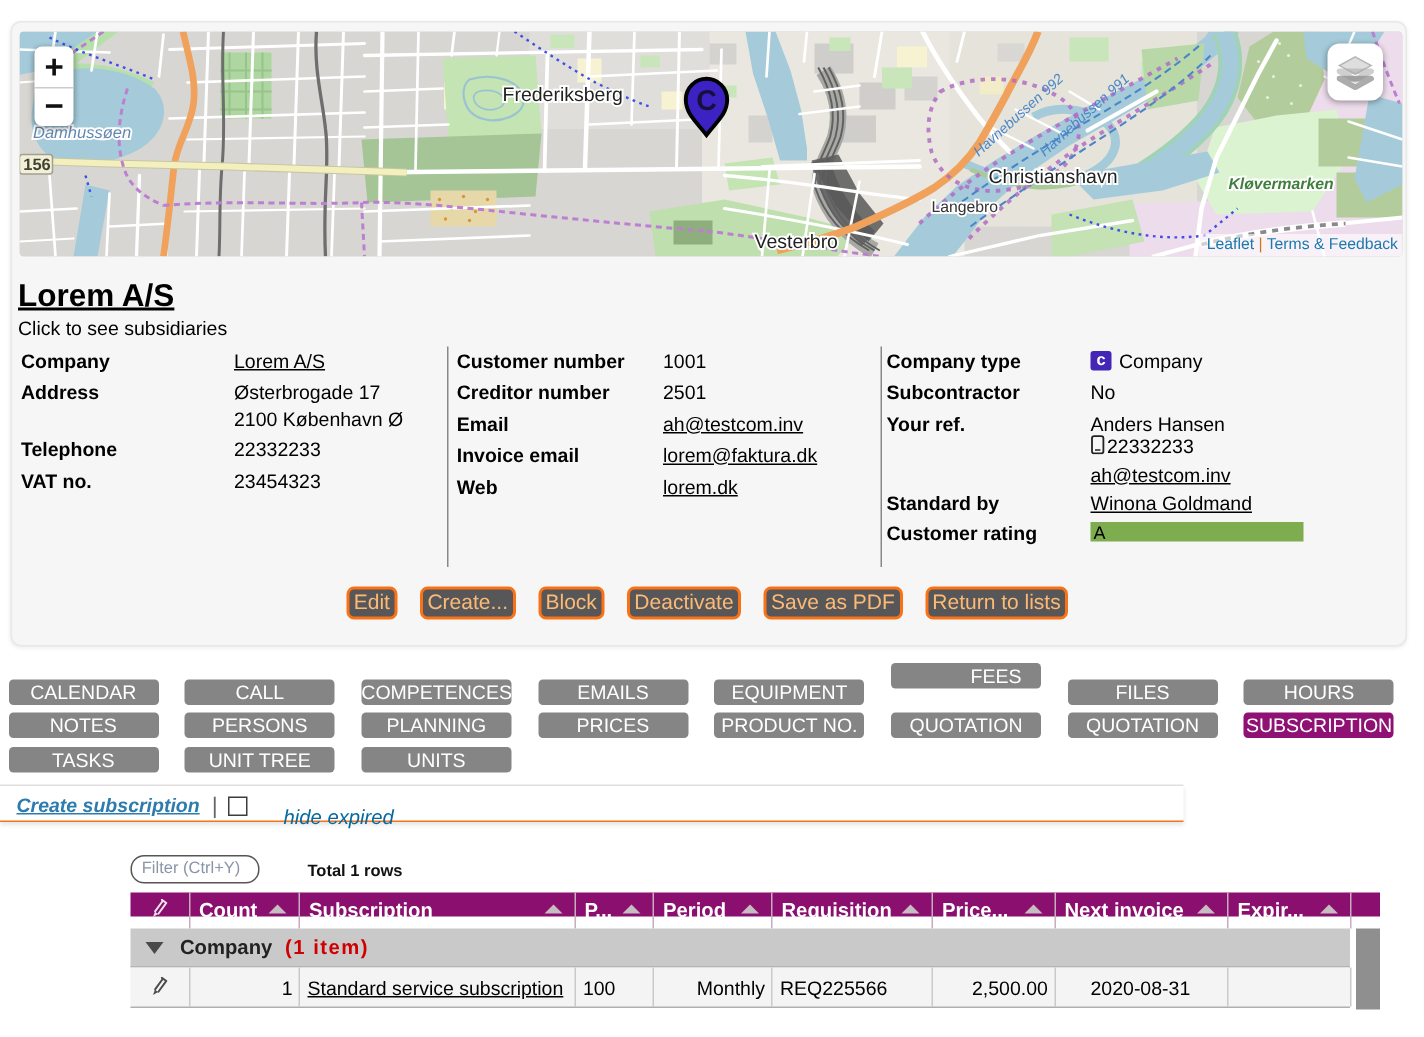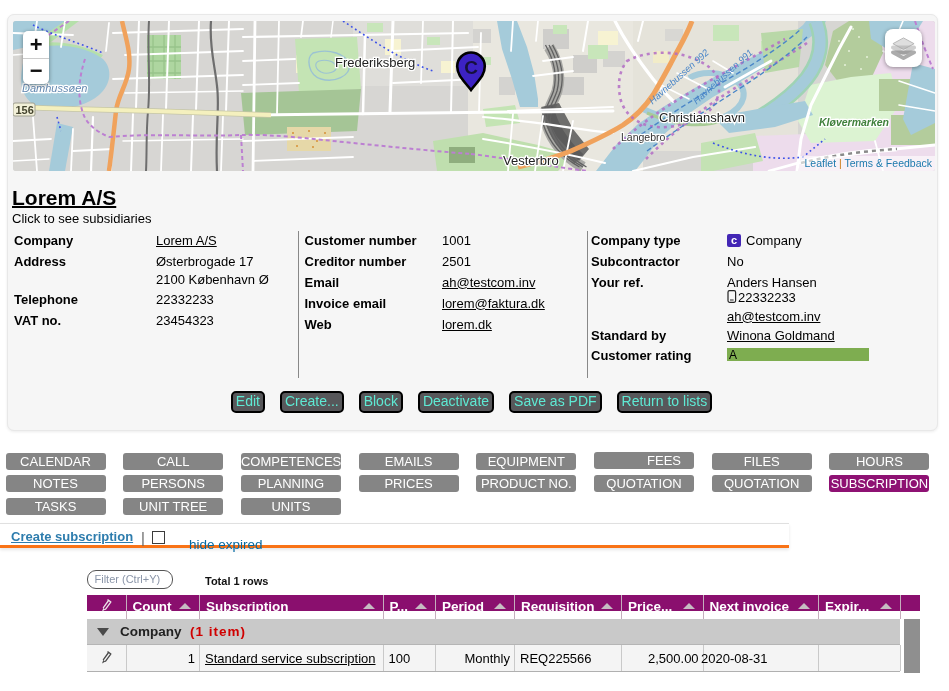--- a/index.html
+++ b/index.html
@@ -14,28 +14,28 @@
 h1 { position:absolute; left:12px; top:186px; font-size:21px; font-weight:bold; text-decoration:underline; text-decoration-thickness:2px; color:#000; }
 #subs { position:absolute; left:12px; top:210.5px; font-size:13px; color:#000; }
 
 .lbl { font-weight:bold; font-size:13px; color:#000; position:absolute; white-space:nowrap; }
 .val { font-size:13px; color:#000; position:absolute; white-space:nowrap; }
 .lnk { text-decoration:underline; }
 .vline { position:absolute; width:1px; background:#888; top:231px; height:147px; }
 
 
 #btnrow { position:absolute; left:6px; top:390.5px; width:931px; display:flex; justify-content:center; gap:15px; }
-.btn { font-family:"Liberation Sans",sans-serif; font-size:14px; color:#5eead4; background:#57575a; border:2px solid #000000; border-radius:5px; padding:0 3px; height:22px; line-height:17px; white-space:nowrap; }
+.btn { font-family:"Liberation Sans",sans-serif; font-size:14px; color:#fdba74; background:#57575a; border:2px solid #f97316; border-radius:5px; padding:0 3px; height:22px; line-height:17px; white-space:nowrap; }
 
 
 .tab { position:absolute; width:100px; height:17px; background:#858585; border-radius:3px; color:#fff; font-size:13px; text-align:center; line-height:17px; }
 .tab.sel { background:#8e1173; }
 
 
-#createbar { position:absolute; left:0; top:523px; width:789px; height:25px; background:#fff; border-top:1px solid #e0e0e0; border-bottom:3px solid #f97316; box-shadow:0 2px 3px rgba(0,0,0,0.10); }
+#createbar { position:absolute; left:0; top:523px; width:789px; height:25px; background:#fff; border-top:1px solid #e0e0e0; border-bottom:1px solid #f97316; box-shadow:0 2px 3px rgba(0,0,0,0.10);font-style:italic; }
 #createlink { position:absolute; left:11px; top:5px; font-size:13px; font-weight:bold; color:#2d7cad; text-decoration:underline; }
 #pipe { position:absolute; left:141px; top:4.5px; color:#666; font-size:15px; }
 #cb { position:absolute; left:152px; top:7px; width:13px; height:13px; background:#fff; border:1.5px solid #3c3c3c; }
 #hidex { position:absolute; left:170px; top:13px; font-size:13.5px; color:#0369a1;padding-left:19px; }
 
 
 #filterbox { position:absolute; left:86.5px; top:570px; width:86px; height:19px; border:1px solid #555; border-radius:9px; background:#fff; font-size:11px; color:#8a95a8; line-height:17px; padding-left:7px; }
 #totalrows { position:absolute; left:205px; top:575px; font-size:11px; font-weight:bold; color:#111; }
 
 #thead { position:absolute; left:87px; top:595px; width:832.5px; height:16px; background:#8a0f6e; }
@@ -316,21 +316,21 @@
     <button class="btn">Deactivate</button>
     <button class="btn">Save as PDF</button>
     <button class="btn">Return to lists</button>
   </div>
 
   <div class="tab" style="left:5.5px; top:452.7px;">CALENDAR</div>
   <div class="tab" style="left:123.2px; top:452.7px;">CALL</div>
   <div class="tab" style="left:240.9px; top:452.7px;">COMPETENCES</div>
   <div class="tab" style="left:358.6px; top:452.7px;">EMAILS</div>
   <div class="tab" style="left:476.3px; top:452.7px;">EQUIPMENT</div>
-  <div class="tab" style="left:594.0px; top:452px;padding-left:40px;">FEES</div>
+  <div class="tab" style="left:594.0px; top:442px;padding-left:40px;">FEES</div>
   <div class="tab" style="left:711.7px; top:452.7px;">FILES</div>
   <div class="tab" style="left:829.4px; top:452.7px;">HOURS</div>
   <div class="tab" style="left:5.5px; top:475.4px;">NOTES</div>
   <div class="tab" style="left:123.2px; top:475.4px;">PERSONS</div>
   <div class="tab" style="left:240.9px; top:475.4px;">PLANNING</div>
   <div class="tab" style="left:358.6px; top:475.4px;">PRICES</div>
   <div class="tab" style="left:476.3px; top:475.4px;">PRODUCT NO.</div>
   <div class="tab" style="left:594.0px; top:475.4px;">QUOTATION</div>
   <div class="tab" style="left:711.7px; top:475.4px;">QUOTATION</div>
   <div class="tab sel" style="left:829.4px; top:475.4px;">SUBSCRIPTION</div>
@@ -405,16 +405,16 @@
           <path d="M6.9,0.9 L9.9,3.0"></path>
         </g>
         <polygon points="1.0,12.4 2.3,8.9 4.4,10.4" fill="#4a4a4a"></polygon>
       </svg>
     <div class="dtxt" style="left:38.6px; width:69.4px; text-align:right;">1</div>
     <div class="dtxt" style="left:118.0px; text-decoration:underline;">Standard service subscription</div>
     <div class="dtxt" style="left:301.6px;">100</div>
     <div class="dtxt" style="left:348.0px; width:75.0px; text-align:right;">Monthly</div>
     <div class="dtxt" style="left:433.0px;">REQ225566</div>
     <div class="dtxt" style="left:534.0px; width:77.6px; text-align:right;">2,500.00</div>
-    <div class="dtxt" style="left:614px;">2020-08-31</div>
+    <div class="dtxt" style="left:640px;">2020-08-31</div>
   </div>
   <div id="scrollthumb"></div>
 </div>
 
 </body></html>

